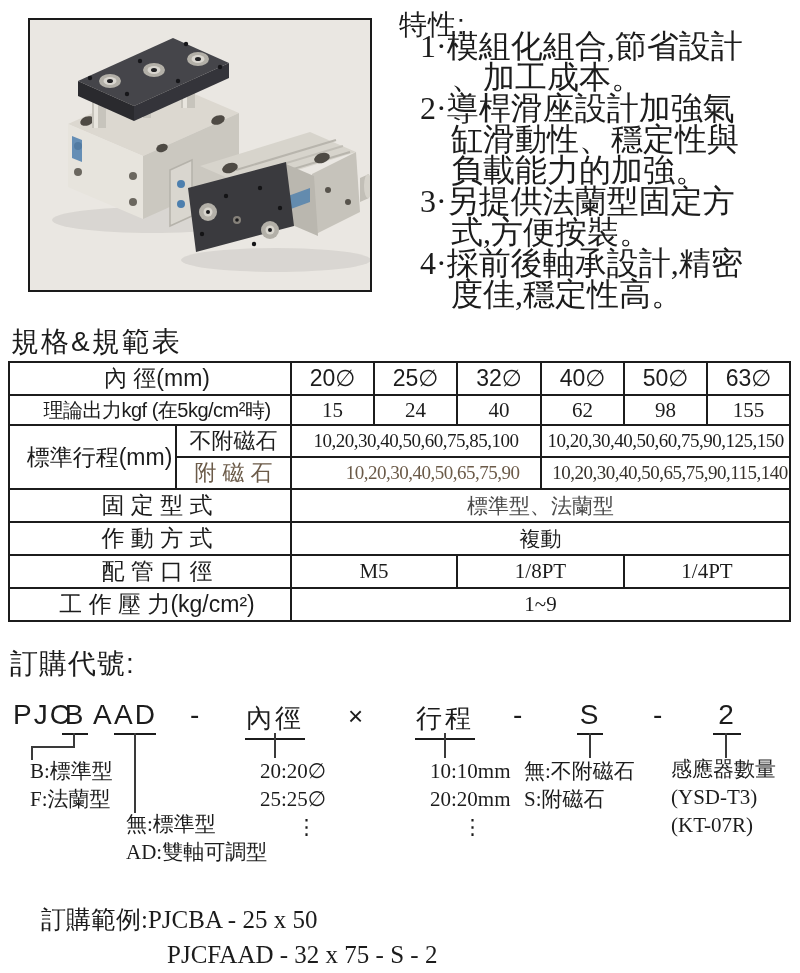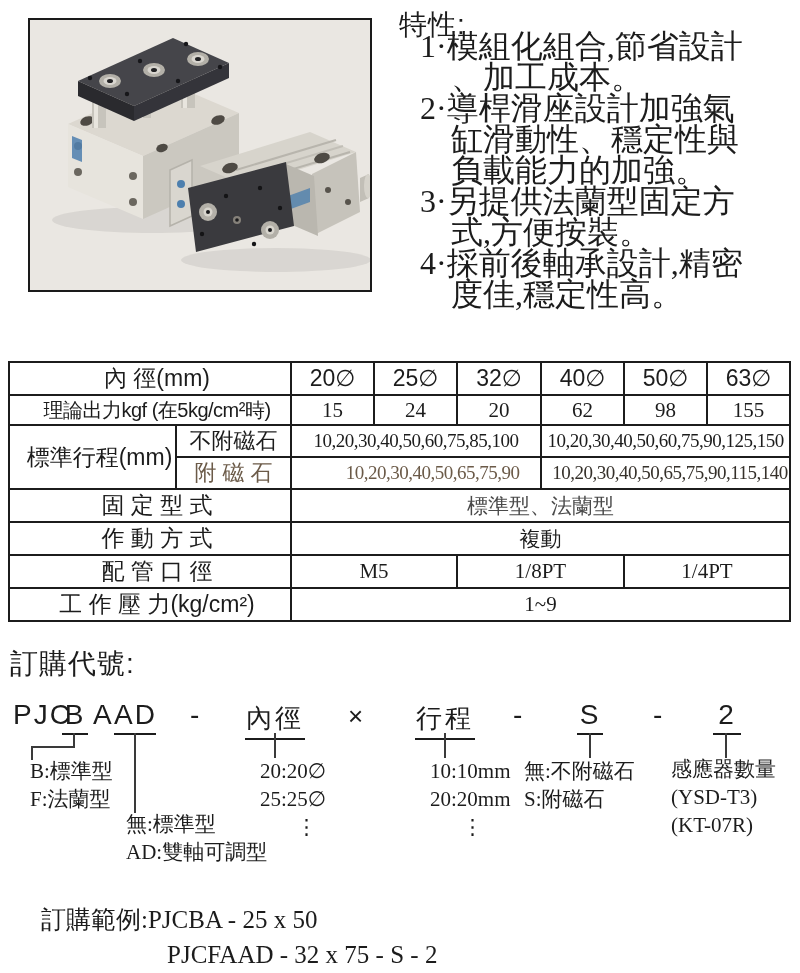--- a/index.html
+++ b/index.html
@@ -142,20 +142,21 @@
   </div>
 
   <div class="features-title">特性:</div>
   <ul class="features-list">
     <li>1·模組化組合,節省設計、加工成本。</li>
     <li>2·導桿滑座設計加強氣缸滑動性、穩定性與負載能力的加強。</li>
     <li>3·另提供法蘭型固定方式,方便按裝。</li>
     <li>4·採前後軸承設計,精密度佳,穩定性高。</li>
   </ul>
 
+  <div class="spec-title">規格&amp;規範表</div>
   <table class="spec">
     <colgroup>
       <col style="width:167px">
         <col style="width:115px">
       <col style="width:83px">
         <col style="width:83px">
         <col style="width:84px">
       <col style="width:83px">
         <col style="width:83px">
         <col style="width:83px">
@@ -167,21 +168,21 @@
       <td class="hdr">25∅</td>
       <td class="hdr">32∅</td>
       <td class="hdr">40∅</td>
       <td class="hdr">50∅</td>
       <td class="hdr">63∅</td>
     </tr>
     <tr style="height:30px">
       <td class="lbl lbl-small" colspan="2">理論出力kgf (在5kg/cm²時)</td>
       <td class="val">15</td>
       <td class="val">24</td>
-      <td class="val">20</td>
+      <td class="val">40</td>
       <td class="val">62</td>
       <td class="val">98</td>
       <td class="val">155</td>
     </tr>
     <tr style="height:30px">
       <td class="lbl" rowspan="2">標準行程(mm)</td>
       <td class="sub">不附磁石</td>
       <td class="val val-small" colspan="3">10,20,30,40,50,60,75,85,100</td>
       <td class="val val-small" colspan="3">10,20,30,40,50,60,75,90,125,150</td>
     </tr>

